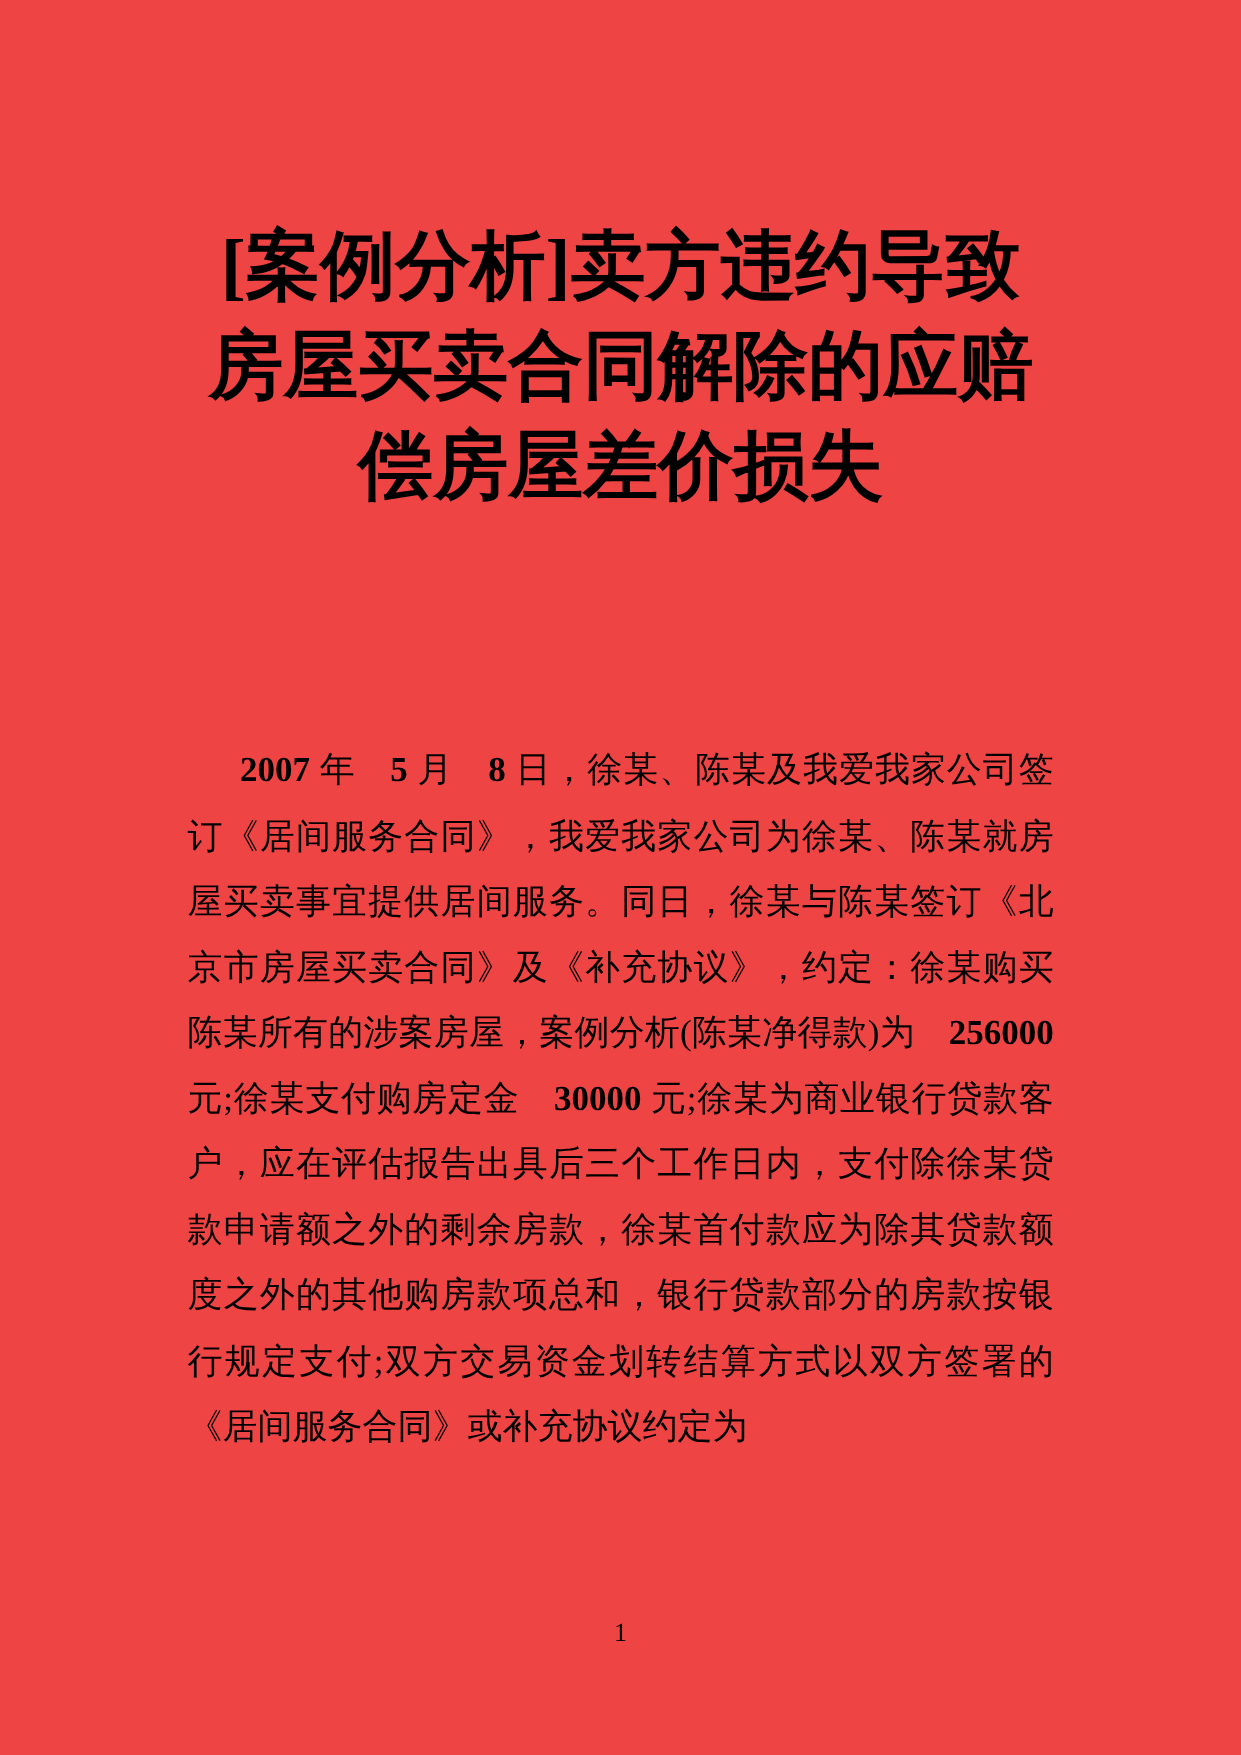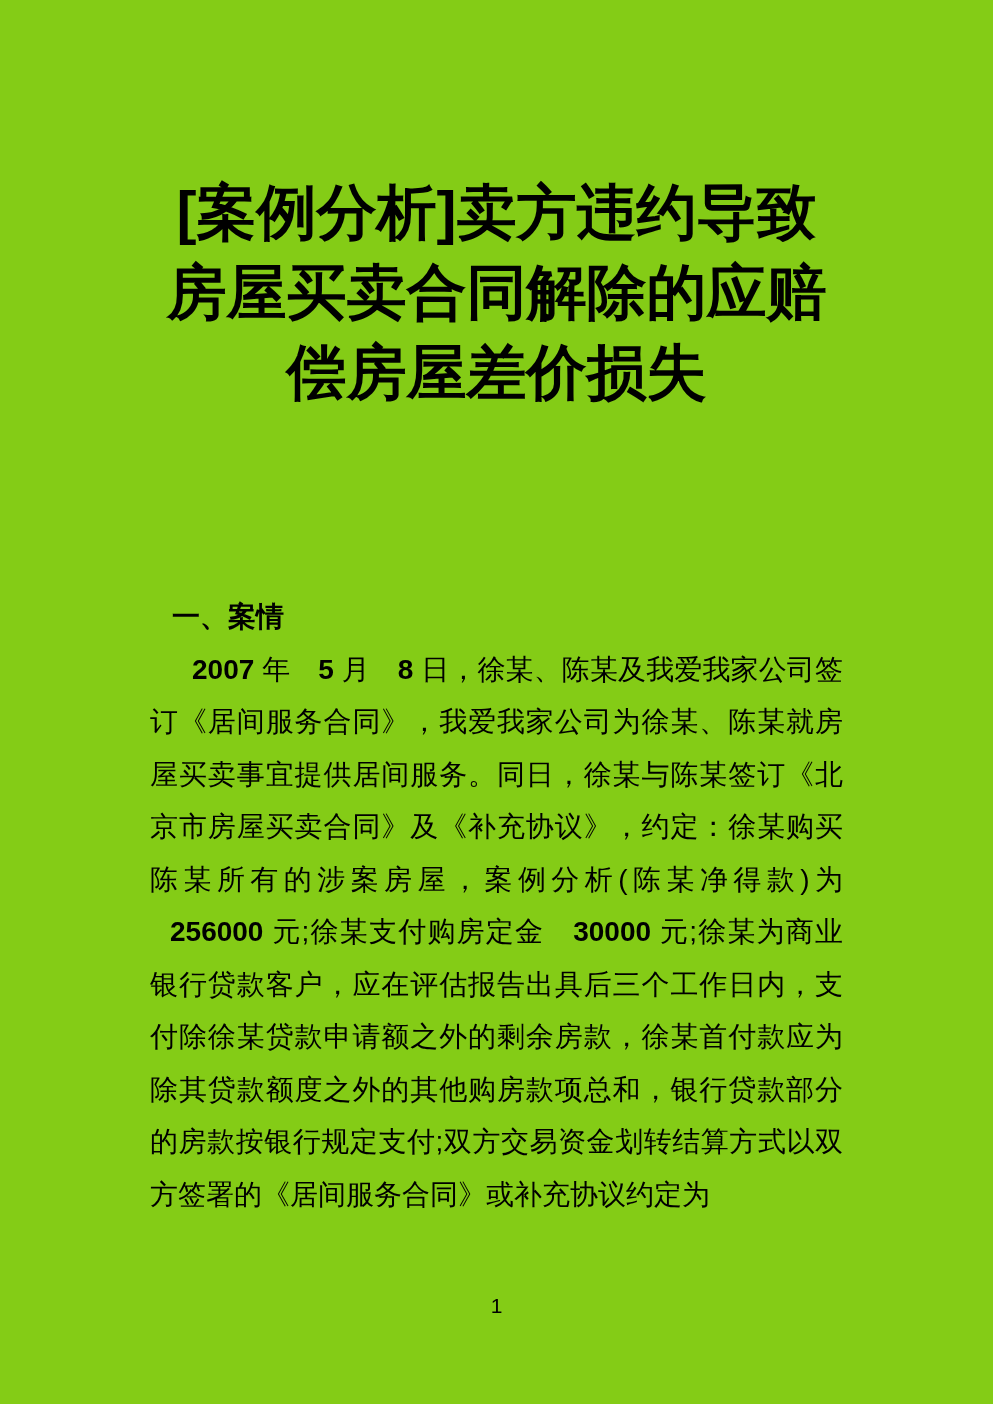--- a/index.html
+++ b/index.html
@@ -1,22 +1,22 @@
 <!DOCTYPE html>
 <html><head>
 <meta charset="utf-8">
 <style>
   html, body { margin: 0; padding: 0; background: #ffffff; }
   .page {
     position: relative;
     width: 993px;
     height: 1404px;
-    background: #84cc16;
+    background: #ef4444;
     color: #000000;
-    font-family: Liberation Sans, sans-serif;
+    font-family: Liberation Serif, serif;
     overflow: hidden;
     margin: 0 auto;
   }
   .title {
     margin: 0;
     padding-top: 173px;
     margin-left: 150px;
     width: 693px;
     font-size: 60px;
     line-height: 80px;
@@ -49,19 +49,18 @@
   }
 </style>
 </head>
 <body>
 
 <div class="page">
 
   <h1 class="title">[案例分析]卖方违约导致房屋买卖合同解除的应赔偿房屋差价损失</h1>
 
   <div class="body-block">
-    <p class="heading">一、案情</p>
     <p class="para"><b>2007</b><span> 年 </span><b>5</b><span> 月 </span><b>8</b><span> 日，徐某、陈某及我爱我家公司签订《居间服务合同》，我爱我家公司为徐某、陈某就房屋买卖事宜提供居间服务。同日，徐某与陈某签订《北京市房屋买卖合同》及《补充协议》，约定：徐某购买陈某所有的涉案房屋，案例分析(陈某净得款)为 </span><b>256000</b><span> 元;徐某支付购房定金 </span><b>30000</b><span> 元;徐某为商业银行贷款客户，应在评估报告出具后三个工作日内，支付除徐某贷款申请额之外的剩余房款，徐某首付款应为除其贷款额度之外的其他购房款项总和，银行贷款部分的房款按银行规定支付;双方交易资金划转结算方式以双方签署的《居间服务合同》或补充协议约定为</span></p>
   </div>
 
   <div class="footer">1</div>
 
 </div>
 
 </body></html>

